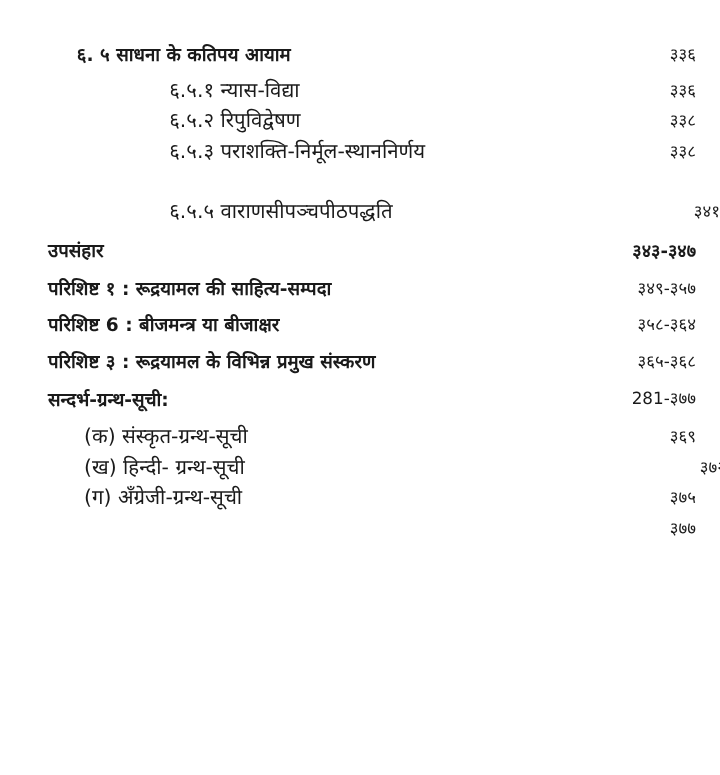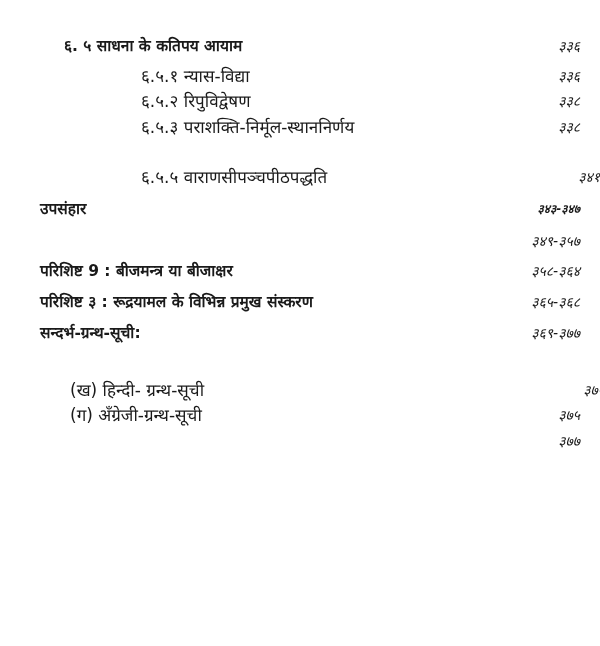--- a/index.html
+++ b/index.html
@@ -34,26 +34,25 @@
       white-space: nowrap;
       line-height: 24px;
     }
     .page-num {
       position: absolute;
       top: 0;
       right: 20px;
       white-space: nowrap;
       line-height: 24px;
       text-align: left;
-      font-style: italic;
     }
     .bold { font-weight: bold; font-size: 15.5px; }
     .normal { font-weight: normal; font-size: 17px; }
     .num-normal { font-size: 14px; font-weight: normal; }
-    .num-bold { font-size: 12px; font-weight: bold; }
+    .num-bold { font-size: 15px; font-weight: bold; }
   </style>
 </head>
 <body>
 
 <div class="page">
 
   <div class="row" style="top:20px;">
     <span class="label bold" style="left:64px;">६. ५ साधना के कतिपय आयाम</span>
     <span class="page-num num-normal">३३६</span>
   </div>
@@ -73,35 +72,40 @@
   <div class="row" style="top:151px;padding-left:20px;">
     <span class="label normal" style="left:141px;">६.५.५ वाराणसीपञ्चपीठपद्धति</span>
     <span class="page-num num-normal">३४१</span>
   </div>
 
   <div class="row" style="top:183px;">
     <span class="label bold" style="left:40px;">उपसंहार</span>
     <span class="page-num num-bold">३४३-३४७</span>
   </div>
   <div class="row" style="top:215px;">
+    <span class="label bold" style="left:40px;">परिशिष्ट १ : रूद्रयामल की साहित्य-सम्पदा</span>
     <span class="page-num num-normal">३४९-३५७</span>
   </div>
   <div class="row" style="top:245px;">
-    <span class="label bold" style="left:40px;">परिशिष्ट 9 : बीजमन्त्र या बीजाक्षर</span>
+    <span class="label bold" style="left:40px;">परिशिष्ट 6 : बीजमन्त्र या बीजाक्षर</span>
     <span class="page-num num-normal">३५८-३६४</span>
   </div>
   <div class="row" style="top:276px;">
     <span class="label bold" style="left:40px;">परिशिष्ट ३ : रूद्रयामल के विभिन्न प्रमुख संस्करण</span>
     <span class="page-num num-normal">३६५-३६८</span>
   </div>
   <div class="row" style="top:307px;">
     <span class="label bold" style="left:40px;">सन्दर्भ-ग्रन्थ-सूची:</span>
-    <span class="page-num num-normal">३६९-३७७</span>
+    <span class="page-num num-normal">281-३७७</span>
   </div>
 
+  <div class="row" style="top:338px;">
+    <span class="label normal" style="left:70px;">(क) संस्कृत-ग्रन्थ-सूची</span>
+    <span class="page-num num-normal">३६९</span>
+  </div>
   <div class="row" style="top:364px;padding-left:25px;">
     <span class="label normal" style="left:70px;">(ख) हिन्दी- ग्रन्थ-सूची</span>
     <span class="page-num num-normal">३७२</span>
   </div>
   <div class="row" style="top:389px;">
     <span class="label normal" style="left:70px;">(ग) अँग्रेजी-ग्रन्थ-सूची</span>
     <span class="page-num num-normal">३७५</span>
   </div>
   <div class="row" style="top:415px;">
     <span class="page-num num-normal">३७७</span>

